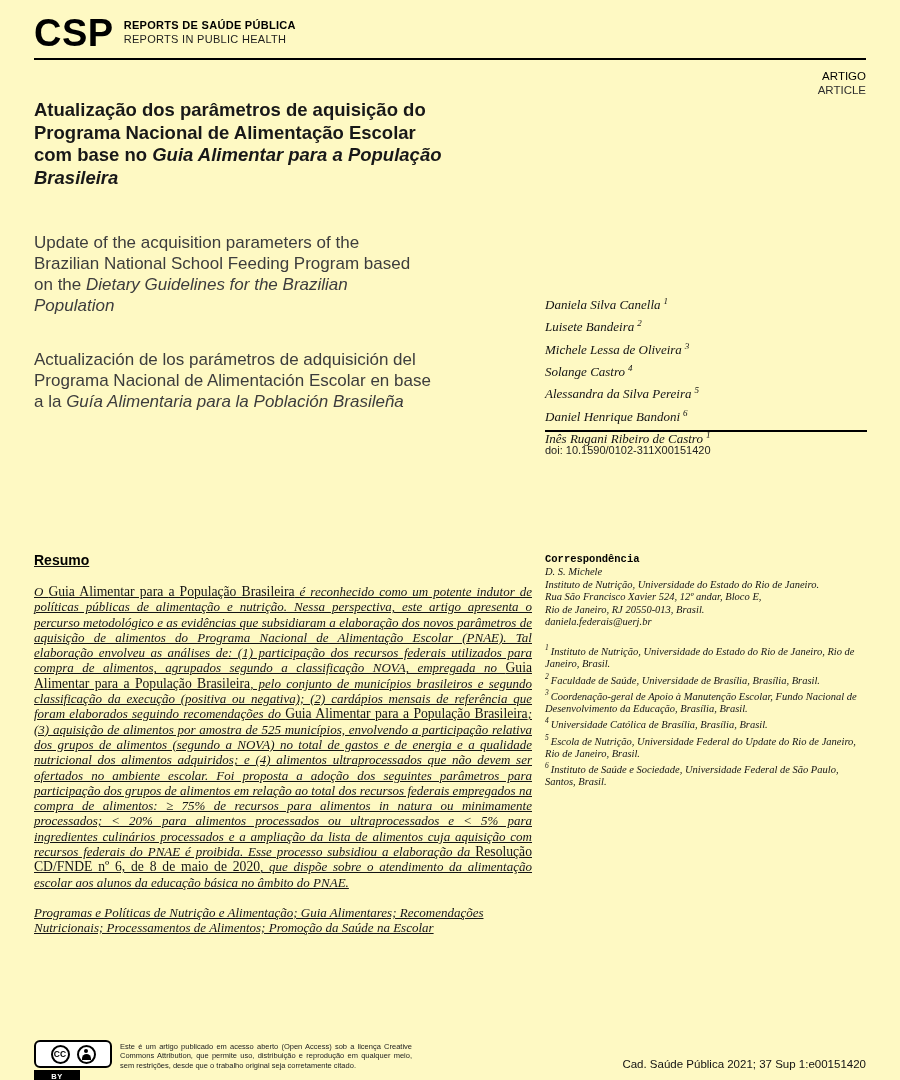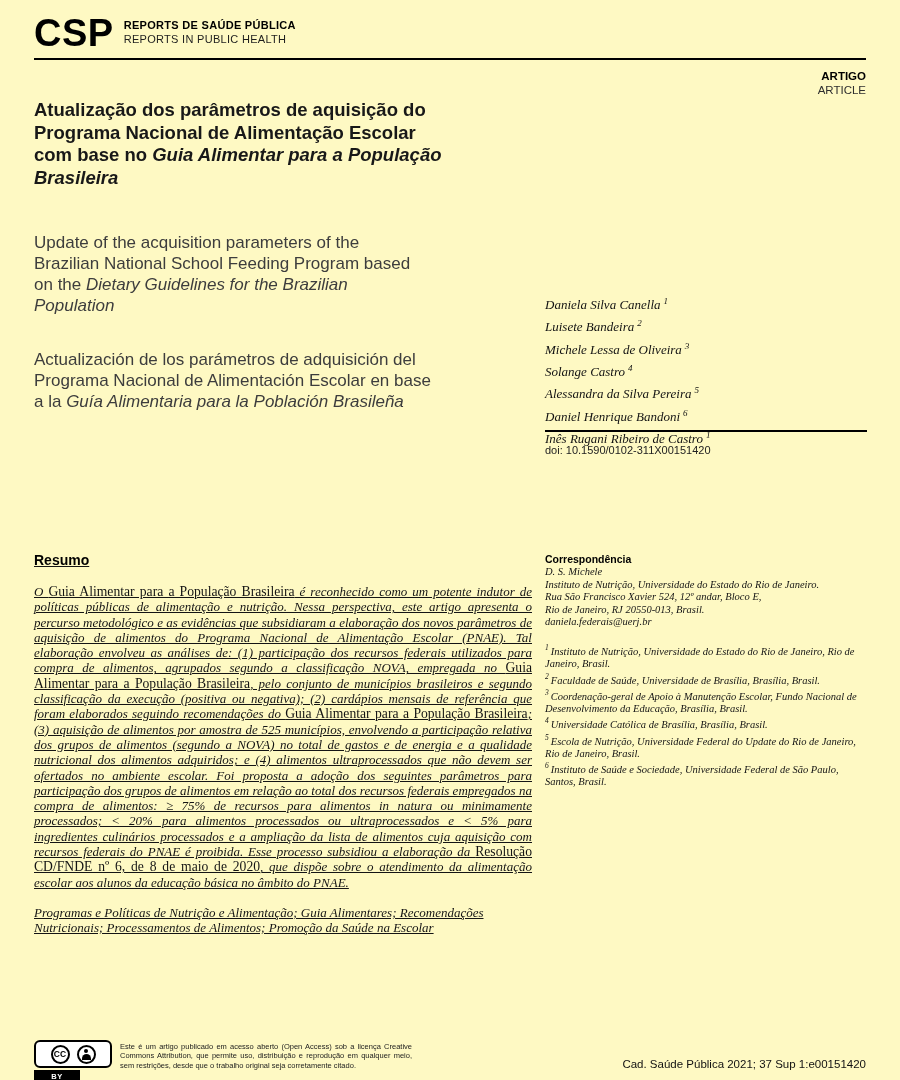--- a/index.html
+++ b/index.html
@@ -19,21 +19,21 @@
     font-size: 38px; font-weight: bold; letter-spacing: 0.5px;
     line-height: 40px; color: #000;
   }
   .journal-names { margin-left: 10px; padding-top: 6px; }
   .jn-pt { font-size: 11px; font-weight: bold; letter-spacing: 0.3px; color: #000; }
   .jn-en { font-size: 11px; letter-spacing: 0.3px; color: #1d1d1d; margin-top: 2px; }
 
   .rule-top { position: absolute; left: 34px; top: 58px; width: 832px; height: 2px; background: #000; }
 
   .article-type { position: absolute; right: 34px; top: 69px; text-align: right; font-size: 11.5px; line-height: 14px; }
-  .at-pt { font-weight: bold; color: #000; margin-left: 12px; }
+  .at-pt { font-weight: normal; color: #000; margin-left: 12px; }
   .at-en { color: #2e2e2e; }
 
   
   .title-pt {
     position: absolute; left: 34px; top: 99px; width: 420px;
     font-size: 18.5px; font-weight: bold; line-height: 22.5px; color: #181818;
   }
   .title-en {
     position: absolute; left: 34px; top: 232px; width: 392px;
     font-size: 17px; font-weight: normal; line-height: 21px; color: #3d3d3d;
@@ -65,21 +65,21 @@
   }
   .abstract .rm { font-style: normal; font-size: 1.05em; }
   .keywords {
     margin: 15px 0 0 0;
     font-family: "Liberation Serif", serif; font-style: italic;
     font-size: 13px; line-height: 15.3px; color: #141414;
   }
 
   
   .right-col { position: absolute; left: 545px; top: 553px; width: 325px; }
-  .corr-heading { margin: 0 0 1px 0; font-size: 10.5px; font-weight: bold; color: #000; }
+  .corr-heading { margin: 0 0 1px 0; font-size: 10.5px; font-weight: bold; color: #000; font-family: Liberation Mono, monospace; }
   .corr-line, .aff {
     margin: 0; font-family: "Liberation Serif", serif; font-style: italic;
     font-size: 10.5px; line-height: 12.6px; color: #141414;
   }
   .affiliations { margin-top: 13px; }
   .aff sup { font-size: 7.5px; margin-right: 2px; }
 
   
   .license { position: absolute; left: 34px; top: 1040px; display: flex; align-items: flex-start; }
   .cc-badge { width: 78px; }

